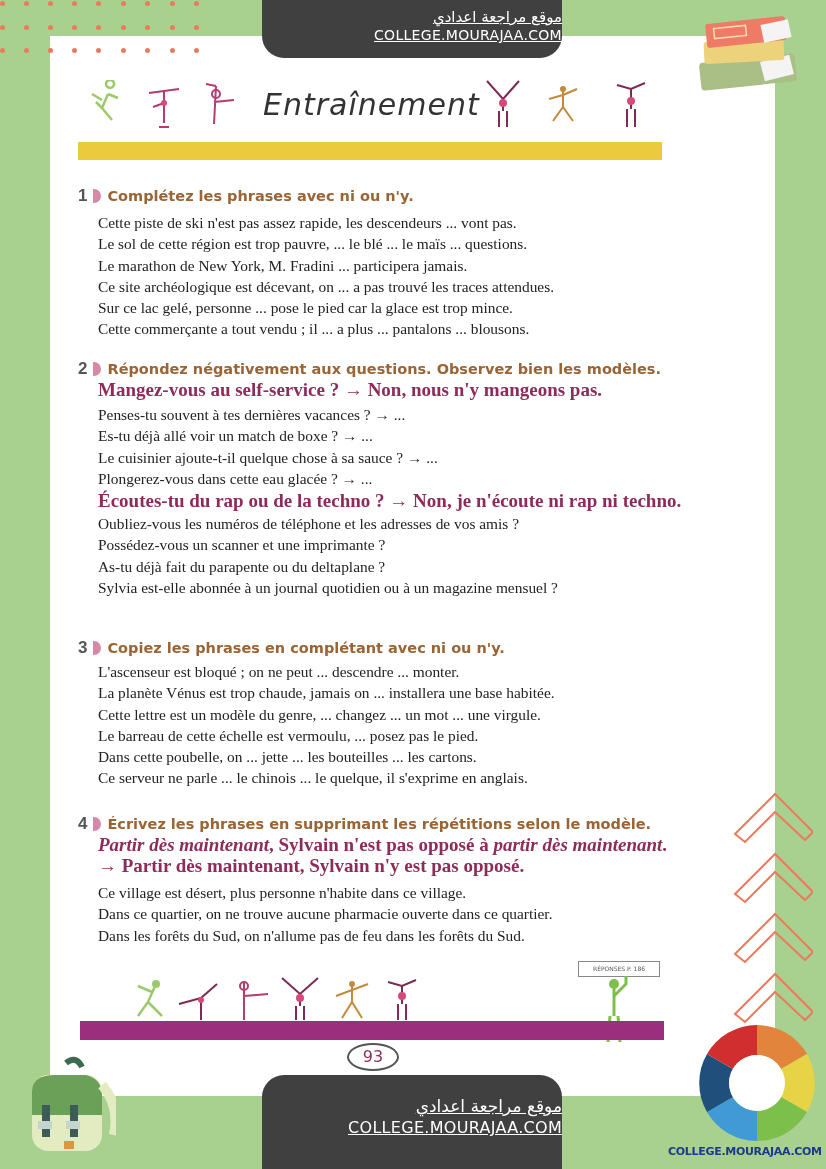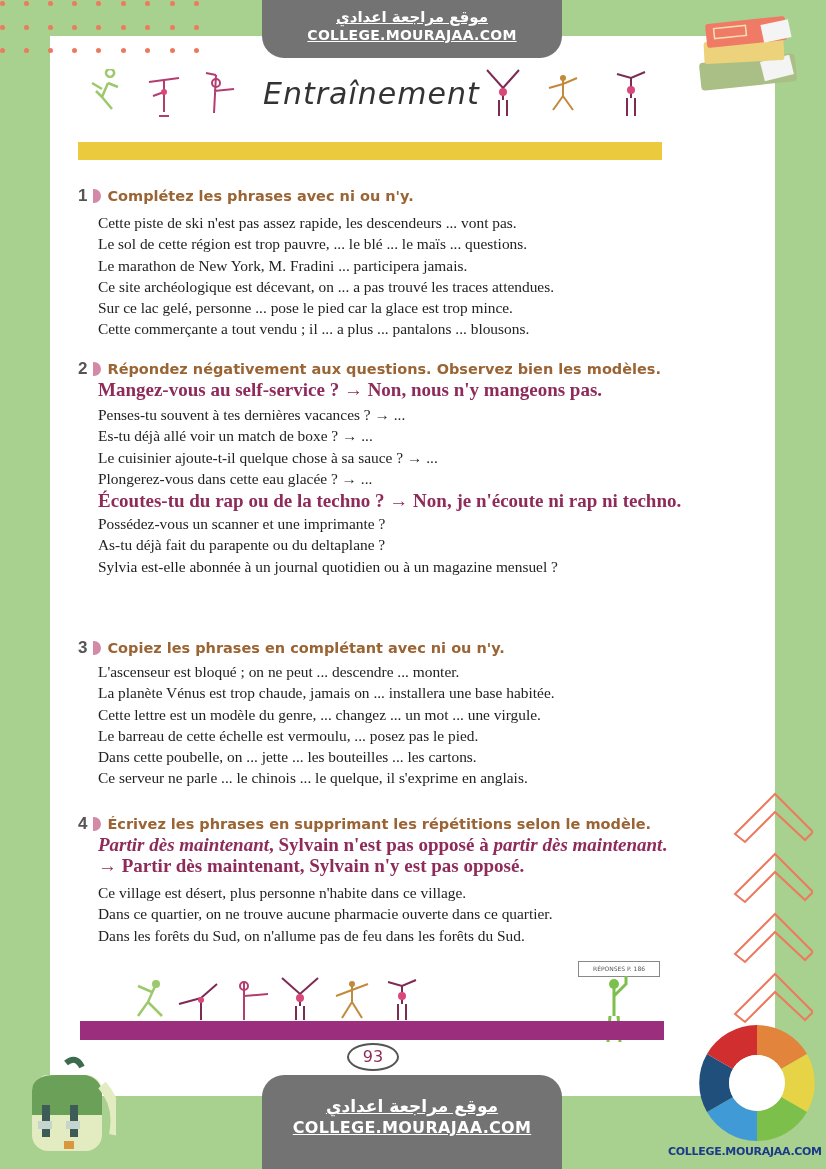--- a/index.html
+++ b/index.html
@@ -1,29 +1,29 @@
 <!DOCTYPE html>
 <html><head>
 <meta charset="utf-8">
 <style>
   html, body { margin:0; padding:0; }
   body { width:826px; height:1169px; position:relative; overflow:hidden; background:#a8d08e; font-family:"Liberation Serif", serif; }
   .page { position:absolute; left:50px; top:36px; width:725px; height:1060px; background:#ffffff; }
   .top-band { position:absolute; left:0; top:0; width:826px; height:36px; background:#a8d08e; }
   .dots { position:absolute; left:0; top:0; width:200px; height:60px; }
   .dot { position:absolute; width:5px; height:5px; border-radius:50%; background:#ec7a5f; }
-  .site-banner { position:absolute; background:#737373; border-radius:22px 22px 0 0; text-align:center; color:#fff; font-family:"DejaVu Sans", sans-serif; font-weight:bold; }
+  .site-banner { position:absolute; background:#404040; border-radius:22px 22px 0 0; text-align:right; color:#fff; font-family:"DejaVu Sans", sans-serif; font-weight:normal; }
   .site-banner .ar { font-size:15px; text-decoration:underline; line-height:18px; }
   .site-banner .en { font-size:14px; text-decoration:underline; letter-spacing:0.3px; line-height:18px; }
   .banner-top { left:262px; top:0; width:300px; height:58px; border-radius:0 0 22px 22px; padding-top:8px; box-sizing:border-box; }
   .banner-bottom { left:262px; top:1075px; width:300px; height:94px; padding-top:20px; box-sizing:border-box; }
   .banner-bottom .ar { font-size:17px; line-height:22px; }
   .banner-bottom .en { font-size:16px; line-height:22px; }
 
-  .header-title { position:absolute; left:83px; top:64px; width:580px; height:60px;text-align:center; }
+  .header-title { position:absolute; left:83px; top:75px; width:580px; height:60px;text-align:center; }
   .title-text { position:absolute; left:180px; top:12px; font-family:"DejaVu Sans", sans-serif; font-size:30px; color:#333; font-style:italic; letter-spacing:1px; }
   .yellow-bar { position:absolute; left:78px; top:142px; width:584px; height:18px; background:#ebcb3d; }
   .fig { position:absolute; }
 
   .exercise { position:absolute; left:78px; width:600px; }
   .ex-head { font-family:"DejaVu Sans", sans-serif; font-size:14.5px; color:#9a6434; font-weight:bold; display:flex; align-items:center; white-space:nowrap; }
   .ex-num { color:#555; font-size:17px; margin-right:6px; font-family:"Liberation Sans", sans-serif; }
   .ex-tri { display:inline-block; width:8px; height:14px; background:#d48aa6; border-radius:0 8px 8px 0; margin-right:6px; }
   .lines { margin-left:20px; }
   .line { font-size:15.4px; line-height:21.3px; color:#222; white-space:nowrap; }
@@ -137,20 +137,21 @@
   </div>
   <div class="model">Mangez-vous au self-service ? → Non, nous n'y mangeons pas.</div>
   <div class="lines" style="margin-top:4px">
     <div class="line">Penses-tu souvent à tes dernières vacances ? → ...</div>
     <div class="line">Es-tu déjà allé voir un match de boxe ? → ...</div>
     <div class="line">Le cuisinier ajoute-t-il quelque chose à sa sauce ? → ...</div>
     <div class="line">Plongerez-vous dans cette eau glacée ? → ...</div>
   </div>
   <div class="model" style="margin-top:1px">Écoutes-tu du rap ou de la techno ? → Non, je n'écoute ni rap ni techno.</div>
   <div class="lines" style="margin-top:2px">
+    <div class="line">Oubliez-vous les numéros de téléphone et les adresses de vos amis ?</div>
     <div class="line">Possédez-vous un scanner et une imprimante ?</div>
     <div class="line">As-tu déjà fait du parapente ou du deltaplane ?</div>
     <div class="line">Sylvia est-elle abonnée à un journal quotidien ou à un magazine mensuel ?</div>
   </div>
 </div>
 
 <div class="exercise" style="top:638px">
   <div class="ex-head">
     <span class="ex-num">3</span>
     <span class="ex-tri"></span>

